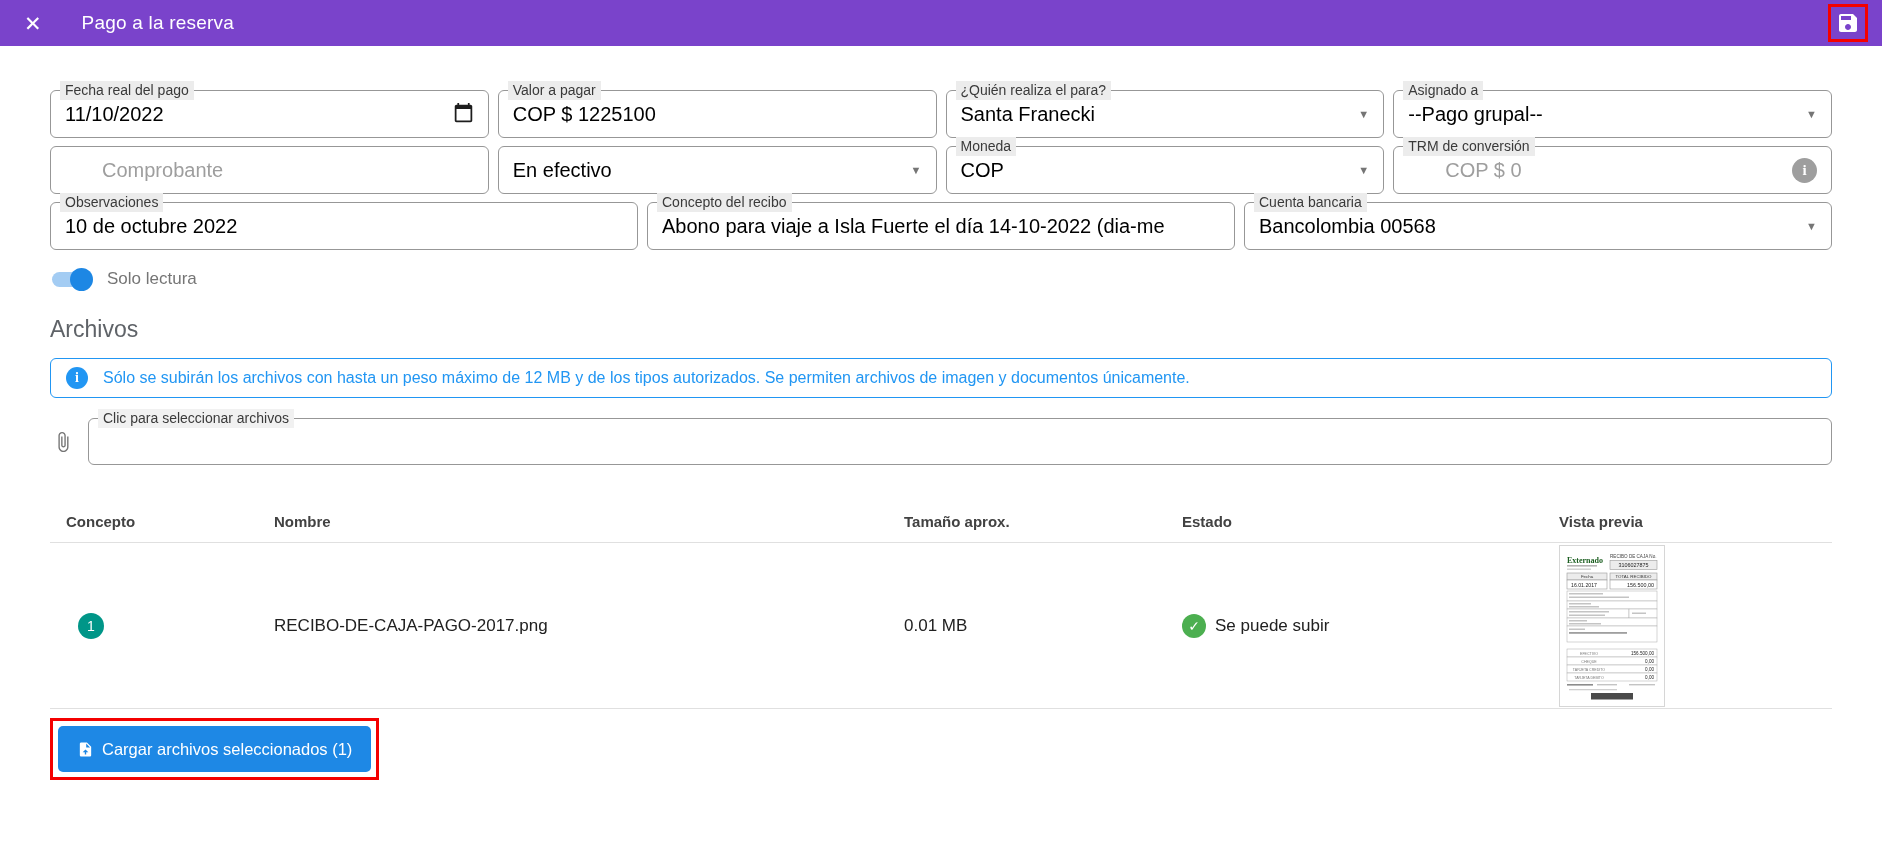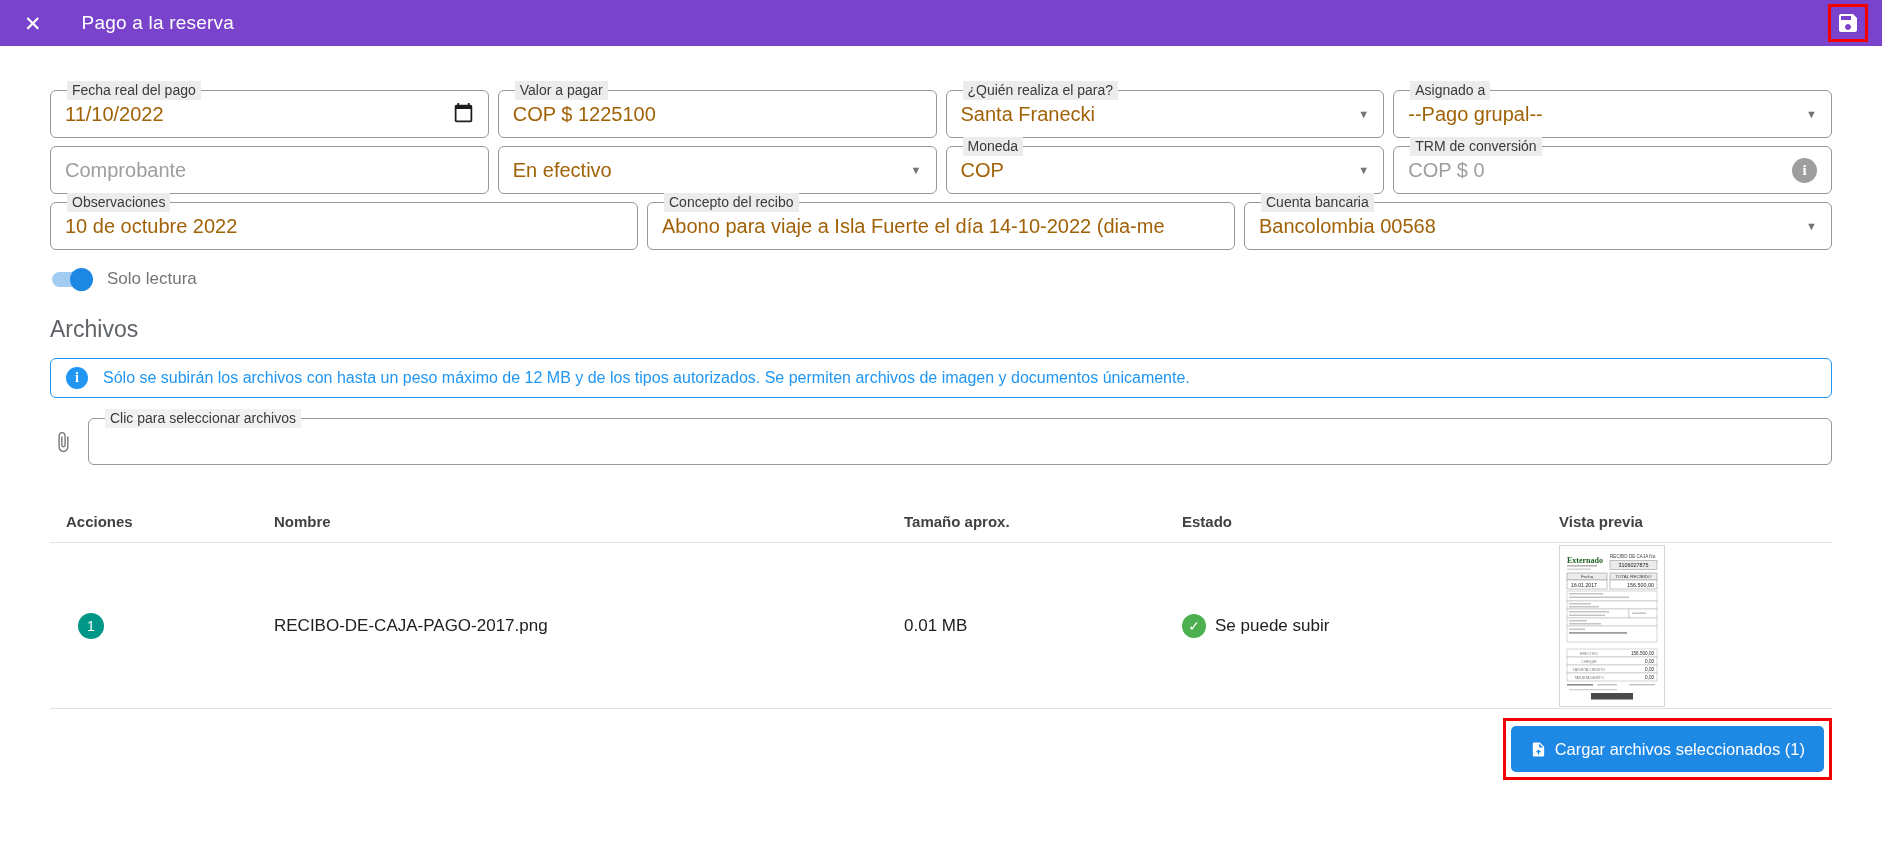--- a/index.html
+++ b/index.html
@@ -11,23 +11,23 @@
   .appbar-title { color:#fff; font-size:19px; margin-left:40px; letter-spacing:.2px; }
   .save-wrap { position:absolute; right:14px; top:4px; border:3px solid #f40000; width:40px; height:38px; display:flex; align-items:center; justify-content:center; }
   .save-btn { width:26px; height:26px; display:flex; align-items:center; justify-content:center; cursor:pointer; }
 
   
   .content { padding:0 50px; }
 
   .form-row { display:flex; gap:9px; margin-top:8px; }
   .form-row.first { margin-top:44px; }
   .field { position:relative; flex:1; height:48px; border:1px solid #979797; border-radius:6px; background:#fff; display:flex; align-items:center; padding:0 14px; }
-  .flabel { position:absolute; top:-10px; left:16px; font-size:14px; color:#3a3a3a; background:#ececec; padding:0 5px; line-height:1.35; white-space:nowrap; }
-  .fvalue { font-size:20px; color:#a16207; flex:1; white-space:nowrap; overflow:hidden; }
-  .fvalue.ph { color:#9e9e9e; }
+  .flabel { position:absolute; top:-10px; left:9px; font-size:14px; color:#3a3a3a; background:#ececec; padding:0 5px; line-height:1.35; white-space:nowrap; }
+  .fvalue { font-size:20px; color:#000000; flex:1; white-space:nowrap; overflow:hidden; }
+  .fvalue.ph { color:#9e9e9e;margin-left:37px; }
   .caret { color:#757575; font-size:11px; margin-left:8px; flex:none; }
   .cal-icon { flex:none; margin-left:8px; }
   .info-circle { flex:none; width:25px; height:25px; border-radius:50%; background:#9e9e9e; color:#fff; display:flex; align-items:center; justify-content:center; font-size:15px; font-weight:bold; font-family:"Liberation Serif", serif; }
 
   
   .toggle-row { display:flex; align-items:center; margin-top:16px; height:26px; }
   .switch { position:relative; width:38px; height:15px; border-radius:8px; background:#a3ccf3; margin-left:2px; cursor:pointer; }
   .knob { position:absolute; right:-3px; top:-4px; width:23px; height:23px; border-radius:50%; background:#1d87e4; }
   .toggle-label { margin-left:17px; color:#757575; font-size:17px; }
 
@@ -50,21 +50,21 @@
   .thead { border-bottom:1px solid #e0e0e0; padding-bottom:12px; }
   .th { font-size:15px; font-weight:bold; color:#424242; }
   .tbody-row { height:166px; border-bottom:1px solid #e0e0e0; }
   .badge { width:26px; height:26px; border-radius:50%; background:#009688; color:#fff; font-size:14px; display:flex; align-items:center; justify-content:center; margin-left:12px; }
   .cell-text { font-size:17px; color:#212121; }
   .estado { display:flex; align-items:center; gap:9px; }
   .check-circle { width:24px; height:24px; border-radius:50%; background:#4caf50; color:#fff; font-size:14px; display:flex; align-items:center; justify-content:center; }
   .preview-cell { display:flex; align-items:center;text-align:right; }
 
   
-  .btn-row { display:flex; justify-content:flex-end; margin-top:9px; }
+  .btn-row { display:flex; justify-content:flex-start; margin-top:9px; }
   .btn-annotation { border:3px solid #f40000; padding:5px; }
   .upload-btn { background:#1e88e5; color:#fff; border:none; border-radius:5px; height:46px; padding:0 19px; font-size:16.5px; font-family:"Liberation Sans", sans-serif; display:flex; align-items:center; gap:8px; cursor:pointer; font-weight:500; }
 </style>
 </head>
 <body>
 
 <div class="appbar">
   <span class="close-x">✕</span>
   <span class="appbar-title">Pago a la reserva</span>
   <div class="save-wrap">
@@ -160,21 +160,21 @@
           <path fill="#757575" d="M16.5 6v11.5c0 2.21-1.79 4-4 4s-4-1.79-4-4V5c0-1.38 1.12-2.5 2.5-2.5s2.5 1.12 2.5 2.5v10.5c0 .55-.45 1-1 1s-1-.45-1-1V6H10v9.5c0 1.38 1.12 2.5 2.5 2.5s2.5-1.12 2.5-2.5V5c0-2.21-1.79-4-4-4S7 2.79 7 5v12.5c0 3.04 2.46 5.5 5.5 5.5s5.5-2.46 5.5-5.5V6h-1.5z"></path>
         </svg>
     </span>
     <div class="picker-box">
       <span class="flabel">Clic para seleccionar archivos</span>
     </div>
   </div>
 
   <div class="ftable">
     <div class="trow thead">
-      <span class="th">Acciones</span>
+      <span class="th">Concepto</span>
       <span class="th">Nombre</span>
       <span class="th">Tamaño aprox.</span>
       <span class="th">Estado</span>
       <span class="th">Vista previa</span>
     </div>
     <div class="trow tbody-row">
       <span>
           <span class="badge">1</span>
         </span>
       <span class="cell-text">RECIBO-DE-CAJA-PAGO-2017.png</span>

